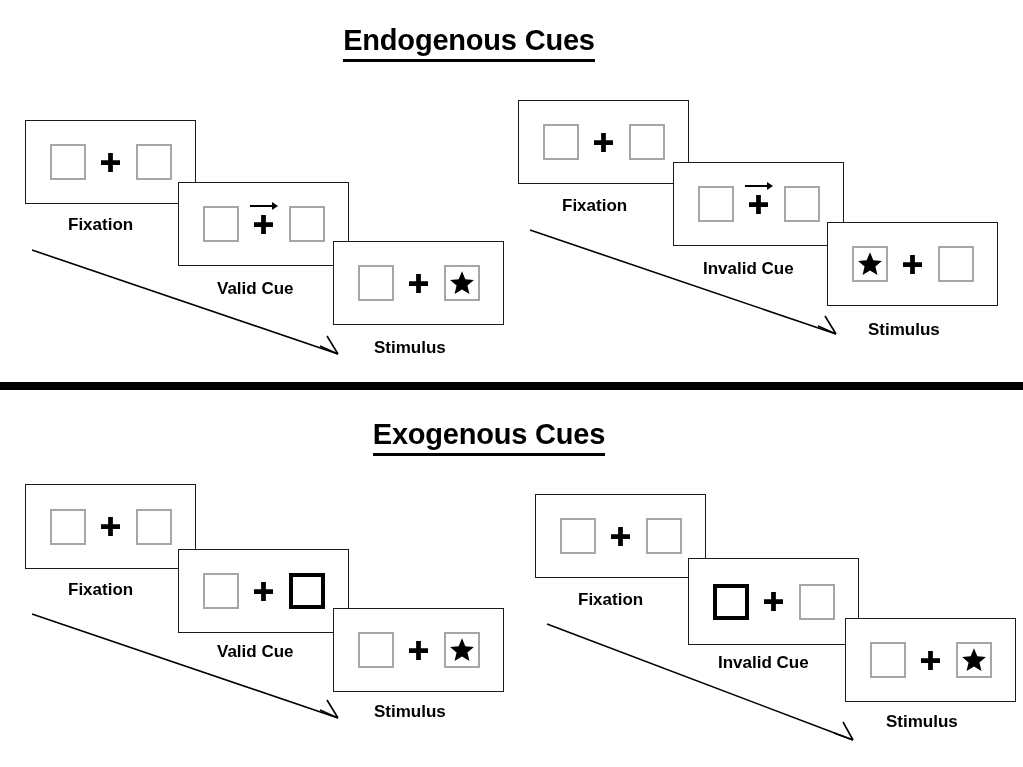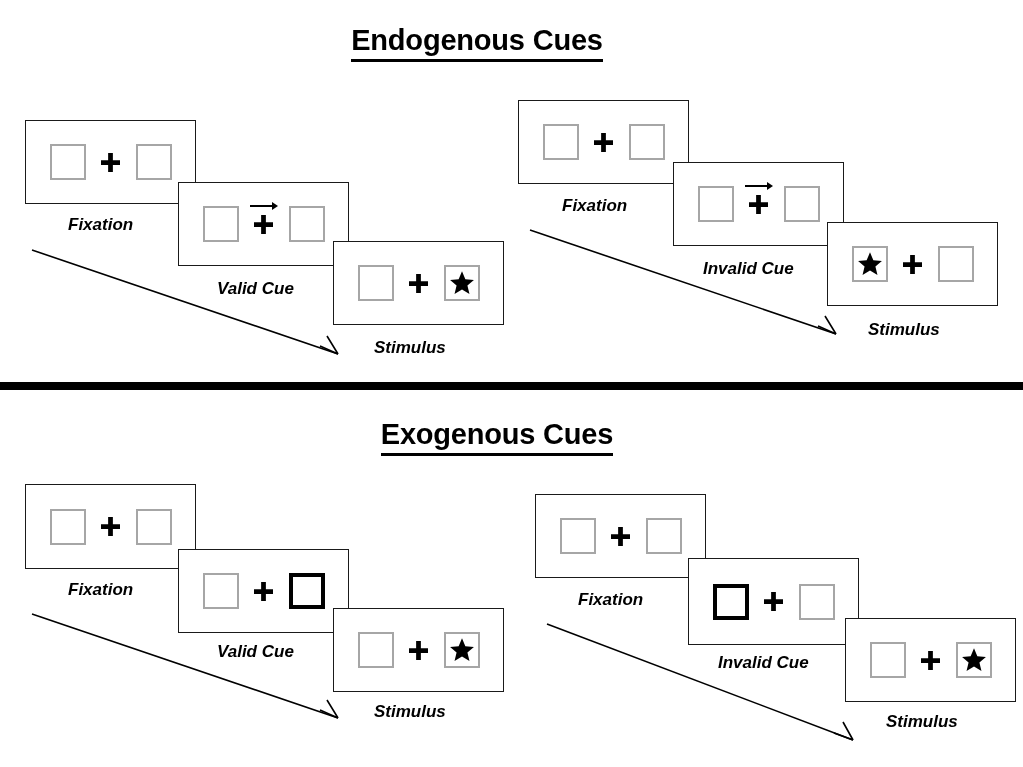--- a/index.html
+++ b/index.html
@@ -15,21 +15,21 @@
     position: relative;
     width: 1023px;
     height: 767px;
     overflow: hidden;
     background: #ffffff;
   }
 
   
   .section-title {
     position: absolute;
-    left: 12px;
+    left: 4px;
     width: 930px;
     text-align: center;
     font-size: 29px;
     font-weight: bold;
     letter-spacing: -0.2px;
     color: #000;
   }
   .section-title span {
     border-bottom: 3px solid #000;
     padding-bottom: 2px;
@@ -113,21 +113,20 @@
   }
   .cue-arrow svg { display: block; }
 
   
   .caption {
     position: absolute;
     font-size: 17px;
     font-weight: bold;
     white-space: nowrap;
     color: #000;
-    font-style: italic;
   }
 
   
   .time-arrow {
     position: absolute;
     pointer-events: none;
   }
   .time-arrow svg { display: block; overflow: visible; }
 </style>
 </head>

